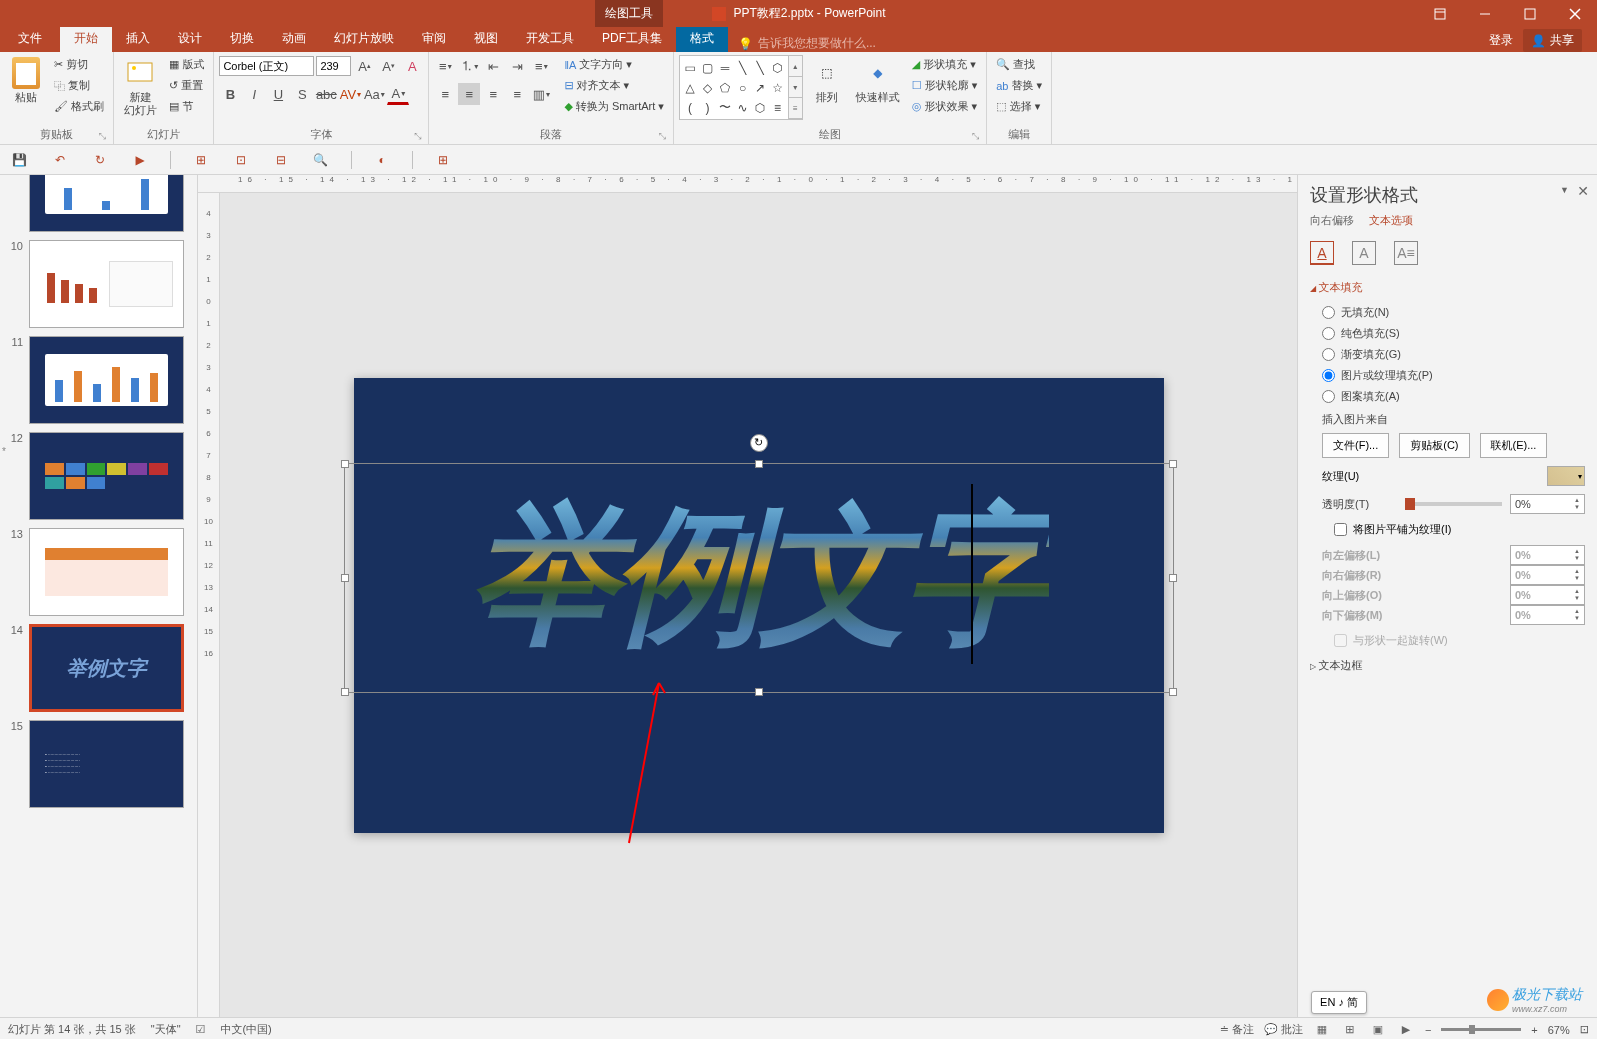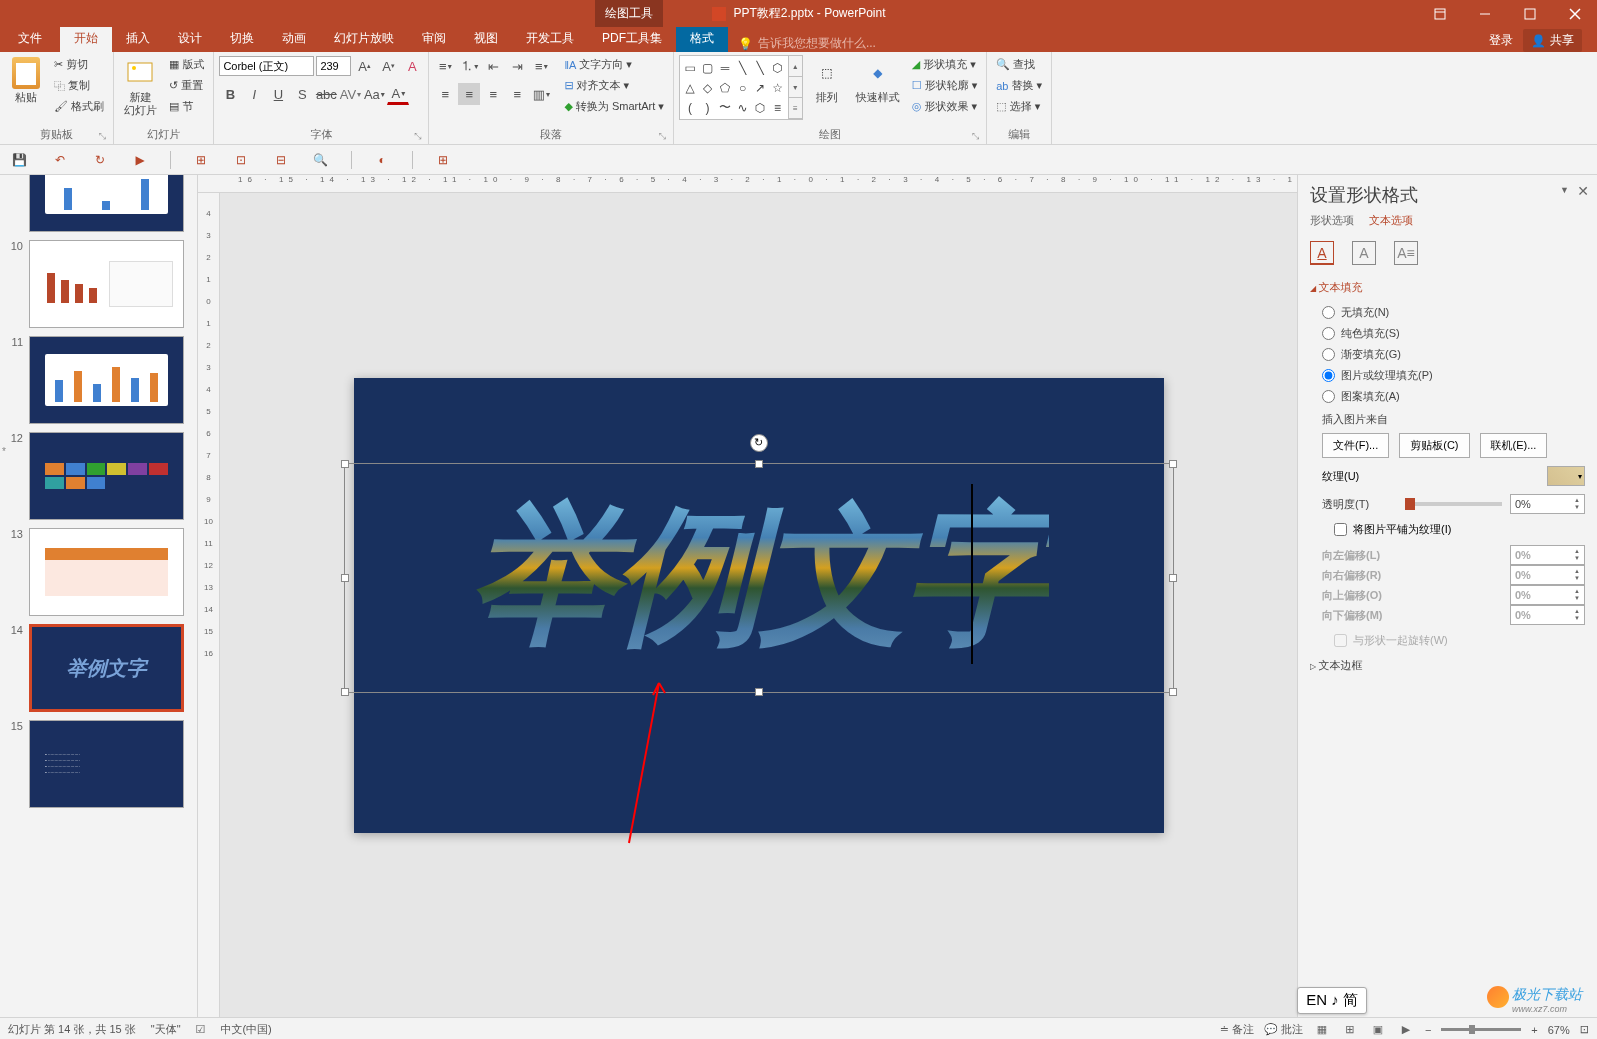--- a/index.html
+++ b/index.html
@@ -105,22 +105,22 @@
 .formatpane .check-row { display: flex; align-items: center; gap: 6px; font-size: 11px; margin: 8px 0 8px 12px; }
 .formatpane .texture-row { display: flex; align-items: center; justify-content: space-between; font-size: 11px; margin: 8px 0; }
 .formatpane .texture-drop { width: 38px; height: 20px; border: 1px solid #ababab; background: linear-gradient(45deg,#d4c090,#e0d0a0); display: flex; align-items: center; justify-content: flex-end; padding-right: 2px; font-size: 8px; }
 
 .statusbar { height: 24px; background: #f3f3f3; border-top: 1px solid #d4d4d4; display: flex; align-items: center; padding: 0 8px; font-size: 11px; color: #555; gap: 15px; }
 .statusbar .right { margin-left: auto; display: flex; align-items: center; gap: 10px; }
 .statusbar .viewbtn { width: 18px; height: 16px; cursor: pointer; color: #666; display: flex; align-items: center; justify-content: center; }
 .statusbar .zoom-slider { width: 80px; height: 3px; background: #888; position: relative; }
 .statusbar .zoom-slider::before { content: ""; position: absolute; left: 35%; top: -3px; width: 6px; height: 9px; background: #888; }
 
-.ime-float { position: absolute; right: 230px; bottom: 25px; background: #fff; border: 1px solid #aaa; border-radius: 3px; padding: 3px 8px; font-size: 15px; box-shadow: 0 1px 3px rgba(0,0,0,0.2); }
-.watermark { position: absolute; right: 15px; bottom: 25px; font-size: 14px; color: #3aa0e0; font-style: italic; display: flex; gap: 3px; }
+.ime-float { position: absolute; right: 230px; bottom: 25px; background: #fff; border: 1px solid #aaa; border-radius: 3px; padding: 3px 8px; font-size: 11px; box-shadow: 0 1px 3px rgba(0,0,0,0.2); }
+.watermark { position: absolute; right: 15px; bottom: 25px; font-size: 14px; color: #3aa0e0; font-style: italic; display: flex; align-items: center; gap: 3px; }
 .watermark .logo { width: 22px; height: 22px; background: linear-gradient(135deg,#ff8030,#ffb030); border-radius: 50%; }
 
 .pasteicon { width: 28px; height: 32px; background: linear-gradient(#f5c060,#e09030); border-radius: 3px; position: relative; }
 .pasteicon::before { content: ""; position: absolute; top: 6px; left: 4px; right: 4px; bottom: 4px; background: #fff; }
 </style>
 </head>
 <body>
 
 <div class="titlebar">
   <div class="title">
@@ -252,21 +252,21 @@
         <div class="iconbtn">
             <i>I</i>
           </div>
         <div class="iconbtn">
             <u>U</u>
           </div>
         <div class="iconbtn">S</div>
         <div class="iconbtn">
             <s>abc</s>
           </div>
-        <div class="iconbtn dd" style="color:#737373">AV</div>
+        <div class="iconbtn dd" style="color:#c2410c">AV</div>
         <div class="iconbtn dd">Aa</div>
         <div class="iconbtn dd" style="border-bottom:3px solid #c00000">A</div>
       </div>
     </div>
     <div class="label"><span>字体</span><span class="launcher">⤡</span></div>
   </div>
 
   <div class="ribbon-group">
     <div class="content">
       <div style="display:flex;flex-direction:column;gap:3px">
@@ -501,21 +501,21 @@
         </div>
       </div>
     </div>
   </div>
 
   <div class="formatpane">
     <div class="menudd">▼</div>
     <div class="close">✕</div>
     <div class="title">设置形状格式</div>
     <div class="tabs">
-      <div class="ptab">形状选项</div>
+      <div class="ptab">向右偏移</div>
       <div class="ptab active">文本选项</div>
     </div>
     <div class="icons">
       <div class="picon active">
           <u>A</u>
         </div>
       <div class="picon">A</div>
       <div class="picon">A≡</div>
     </div>
     <div class="section-title">文本填充</div>

